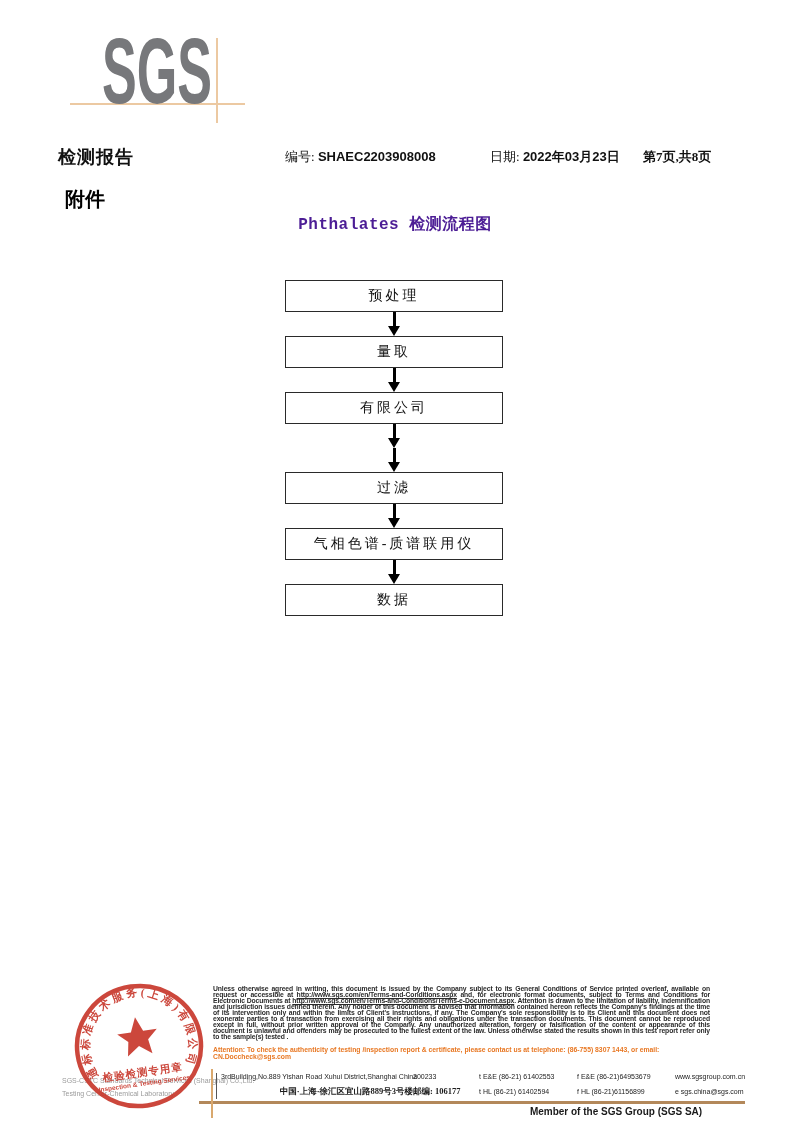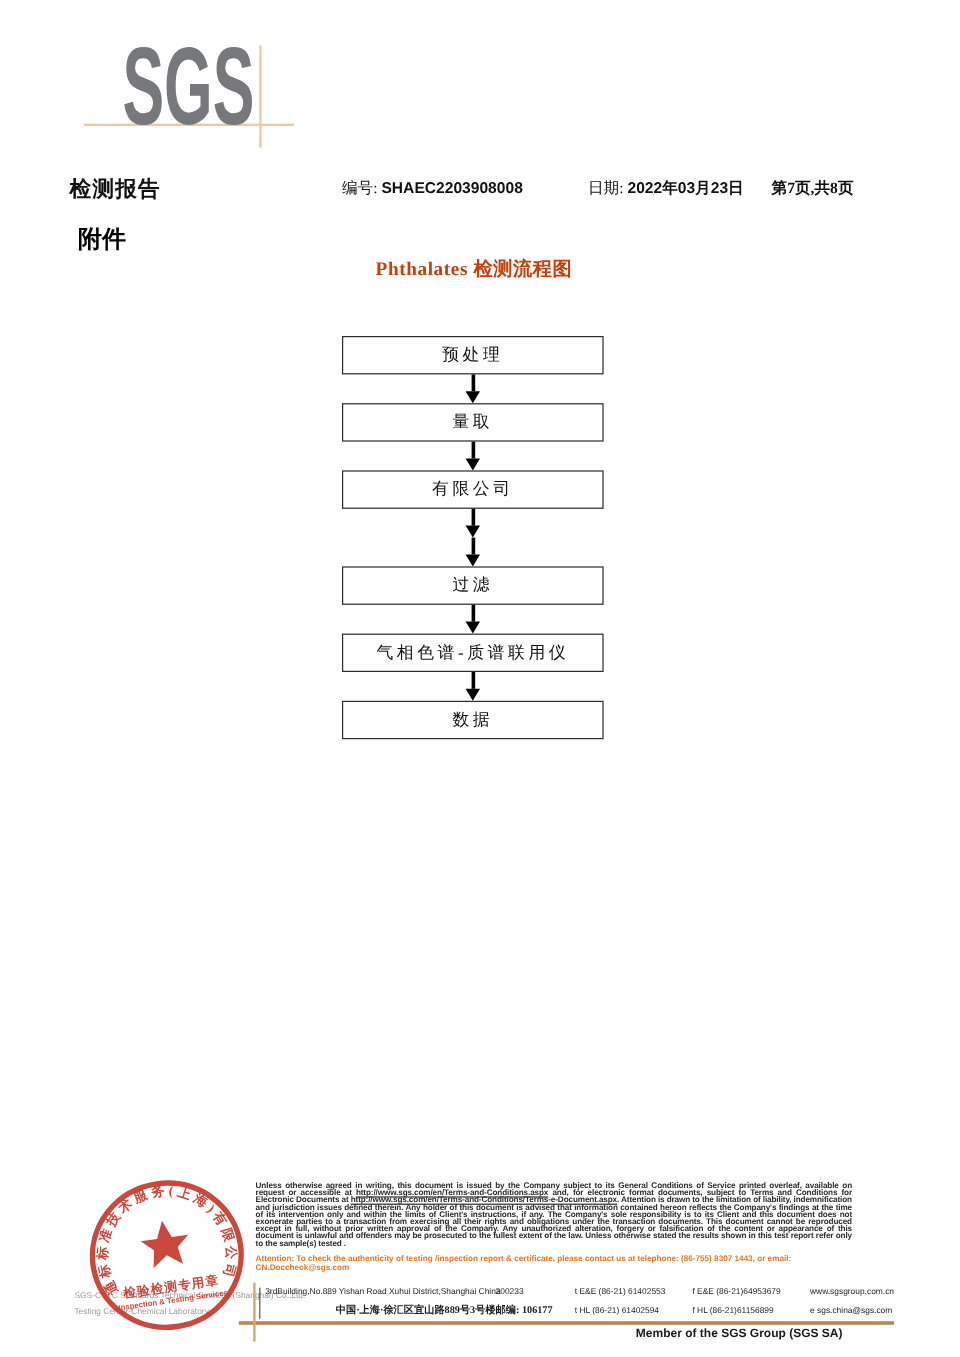--- a/index.html
+++ b/index.html
@@ -15,22 +15,22 @@
   
   .hdr-row { position:absolute; top:148px; left:0; width:800px; height:22px; font-size:13px; color:#111; }
   .hdr-title { position:absolute; left:58px; top:-3px; font-size:18px; font-weight:bold; font-family:Liberation Sans, sans-serif; letter-spacing:1px; }
   .hdr-no { position:absolute; left:285px; font-family:"Liberation Serif", serif; }
   .hdr-no b, .hdr-date b { font-family:"Liberation Sans", sans-serif; font-weight:bold; }
   .hdr-date { position:absolute; left:490px; font-family:"Liberation Serif", serif; }
   .hdr-page { position:absolute; left:643px; font-family:"Liberation Serif", serif; font-weight:bold; }
   .attachment { position:absolute; left:65px; top:186px; font-size:20px; font-weight:bold; font-family:"Liberation Serif", serif; }
 
   
-  .chart-title { position:absolute; top:214px; left:0; width:790px; text-align:center; font-size:16px; font-weight:bold; color:#c2410c;
-                 font-family:Liberation Serif, serif; letter-spacing:0.5px; }
+  .chart-title { position:absolute; top:214px; left:0; width:790px; text-align:center; font-size:16px; font-weight:bold; color:#4c1d95;
+                 font-family:Liberation Mono, monospace; letter-spacing:0.5px; }
   .flow { position:absolute; left:285px; top:280px; width:218px; }
   .fbox { width:218px; height:32px; border:1.5px solid #2a2a2a; display:flex; align-items:center; justify-content:center;
           font-size:14px; color:#111; font-family:"Liberation Serif", serif; letter-spacing:3px; background:#fff; }
   .farrow { width:218px; height:24px; display:flex; flex-direction:column; align-items:center; }
   .farrow .stem { width:3px; height:14px; background:#000; }
   .farrow .head { width:0; height:0; border-left:6px solid transparent; border-right:6px solid transparent; border-top:10px solid #000; }
 
   
   .company-gray { position:absolute; left:62px; top:1074px; width:170px; font-size:7px; line-height:13px; color:#9b9b9b; white-space:nowrap; }
   .seal { position:absolute; left:72px; top:982px; opacity:0.92; }

